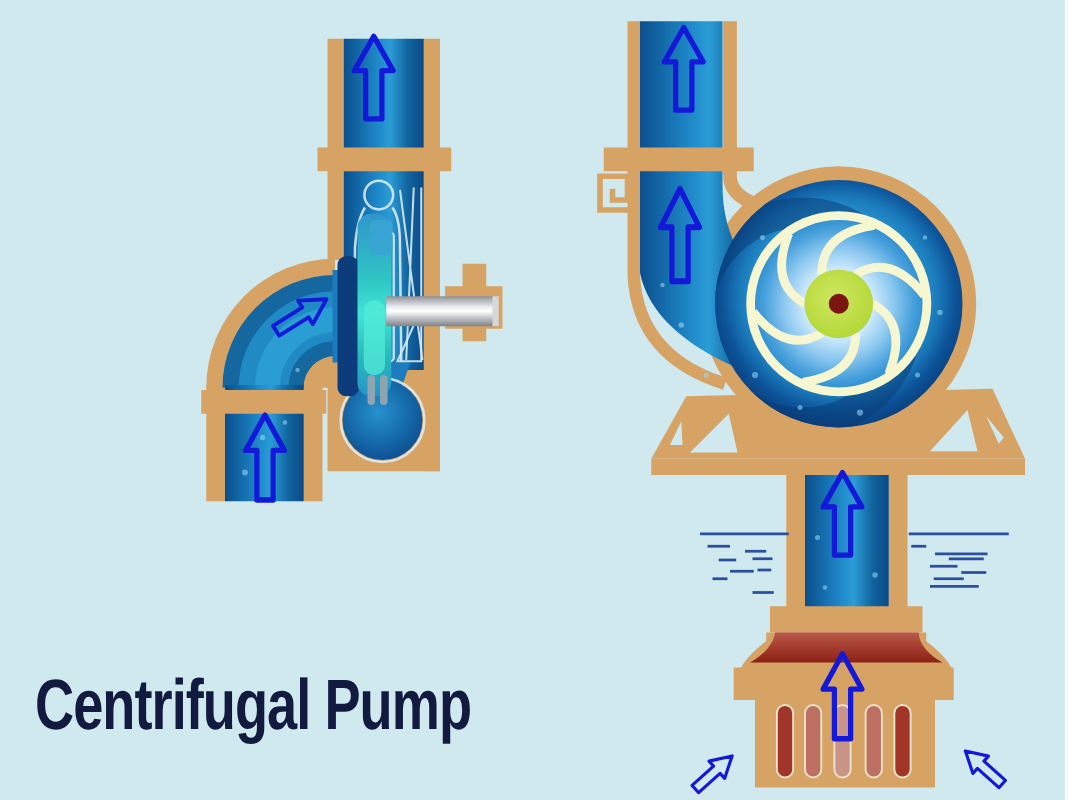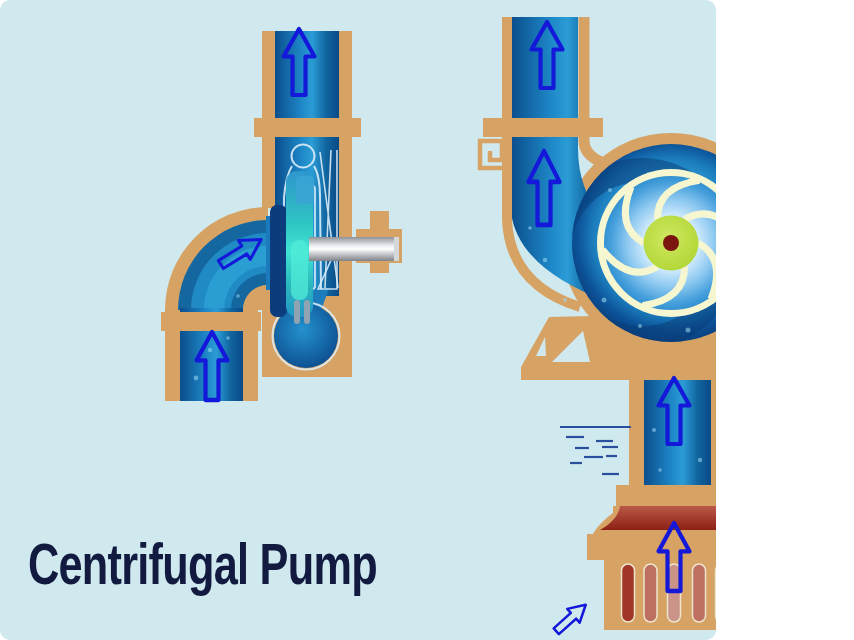--- a/index.html
+++ b/index.html
@@ -1,17 +1,17 @@
 <!DOCTYPE html>
 <html><head>
 <meta charset="utf-8">
 <style>
   html,body{margin:0;padding:0;}
-  .canvas{position:relative;width:716px;height:640px;background:#cfe9ef;overflow:hidden;
-          font-family:"Liberation Sans",sans-serif;border-radius:10px;}
+  .canvas{position:relative;width:852px;height:640px;background:#cfe9ef;overflow:hidden;
+          font-family:"Liberation Sans",sans-serif;}
   .scene{position:absolute;left:0;top:0;}
   .arrow{fill:none;stroke:#1318d9;stroke-width:4.2;stroke-linejoin:round;}
   .tan{fill:#d7a365;}
   .white-line{fill:none;stroke:#d8ecfa;stroke-opacity:.9;}
   .speck{fill:#9adcf4;opacity:.55;}
   .title{position:absolute;left:28px;top:534px;font-size:57px;font-weight:bold;
          color:#131a40;letter-spacing:-1px;white-space:nowrap;line-height:60px;
          transform:scaleX(.76);transform-origin:0 0;}
 </style>
 </head>

